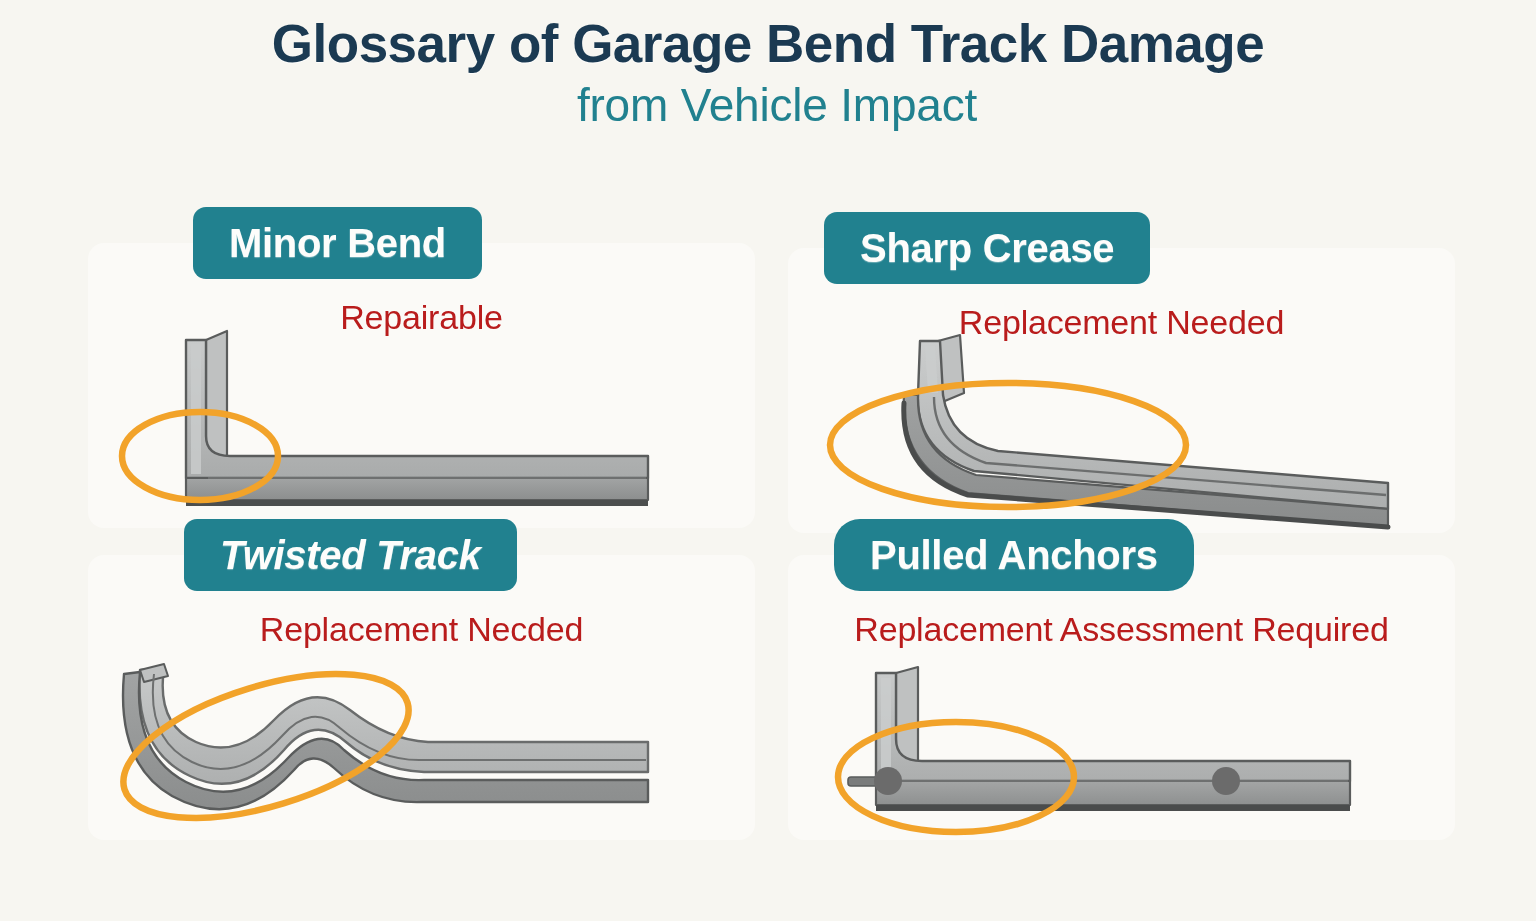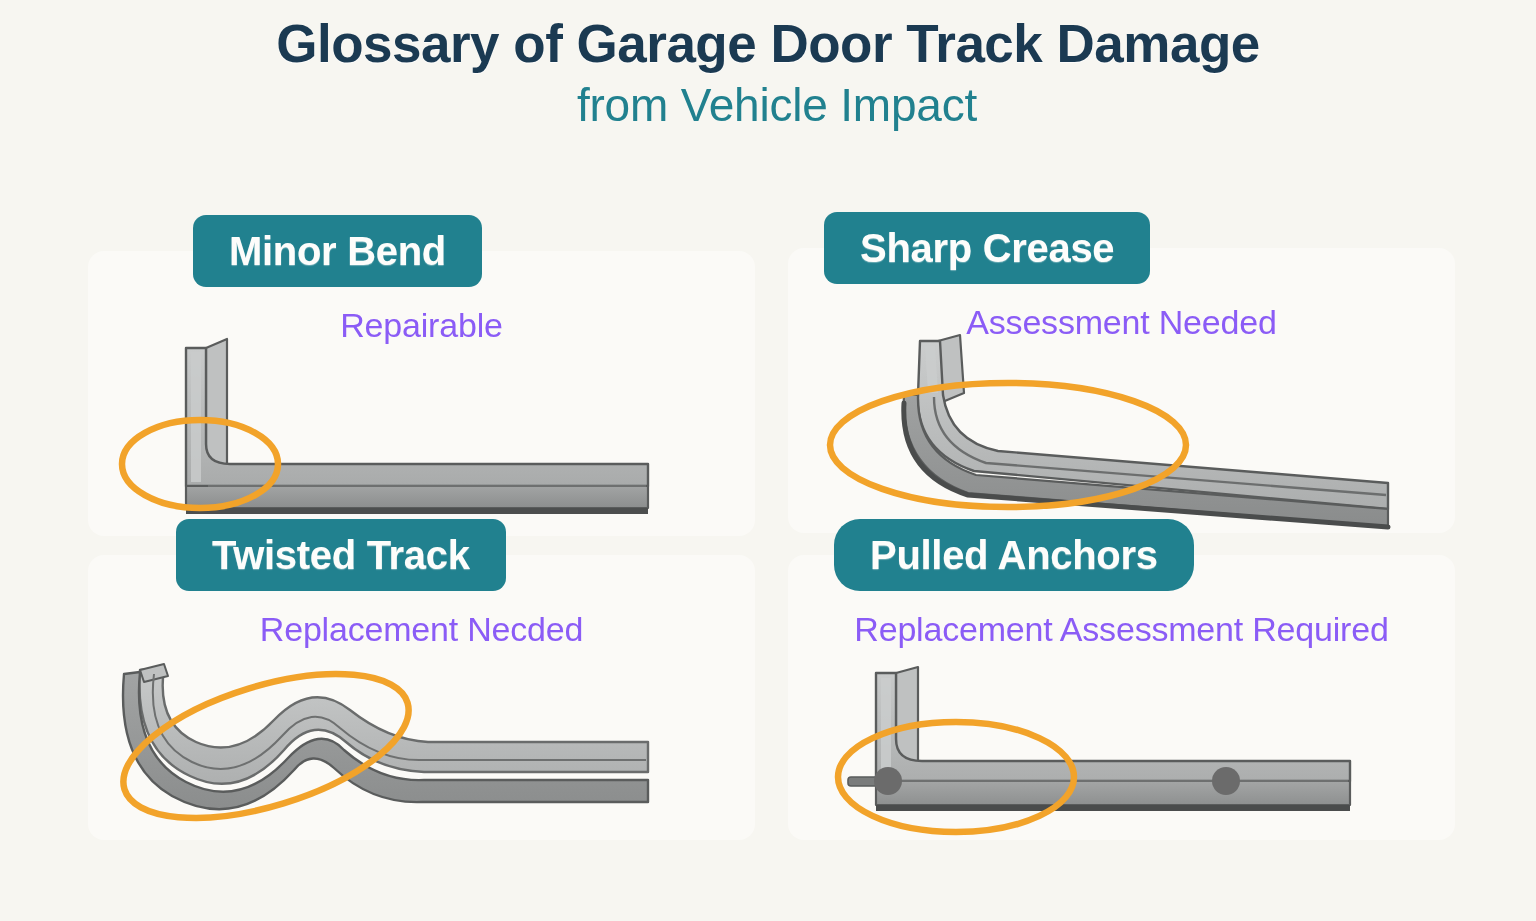--- a/index.html
+++ b/index.html
@@ -50,21 +50,21 @@
     width: 1360px;
     height: 650px;
   }
   .card {
     position: absolute;
     width: 667px;
     height: 285px;
     background: #fbfaf7;
     border-radius: 16px;
   }
-  .card.c0 { left: 0px;   top: 8px; }
+  .card.c0 { left: 0px;   top: 0px; }
   .card.c1 { left: 700px; top: 5px; }
   .card.c2 { left: 0px;   top: 312px; }
   .card.c3 { left: 700px; top: 312px; }
 
   
   .badge {
     position: absolute;
     top: -36px;
     height: 72px;
     border-radius: 13px;
@@ -76,53 +76,53 @@
     display: flex;
     align-items: center;
     justify-content: center;
     padding: 0 36px;
     box-sizing: border-box;
     text-shadow: 0 1px 1px rgba(255,255,255,0.35);
     white-space: nowrap;
   }
   .card.c0 .badge { left: 105px; }
   .card.c1 .badge { left: 36px;  }
-  .card.c2 .badge { left: 88px;  }
+  .card.c2 .badge { left: 96px; font-style: italic;  }
   .card.c3 .badge { left: 46px; border-radius: 26px;  }
 
   
   .status {
     position: absolute;
     top: 50px;
     left: 0;
     width: 100%;
     text-align: center;
     font-size: 34px;
-    color: #8b5cf6;
+    color: #b91c1c;
     line-height: 1.42;
     letter-spacing: -0.2px;
   }
 
   
   .illus {
     position: absolute;
     left: 0;
     bottom: 0;
     width: 667px;
     height: 200px;
   }
   .card.c3 .illus { height: 175px; }
   .card.c2 .illus { height: 190px; }
   .illus svg { display: block; width: 100%; height: 100%; }
 </style>
 </head>
 <body>
 
 <div class="header">
-  <h1 class="title">Glossary of Garage Door Track Damage</h1>
+  <h1 class="title">Glossary of Garage Bend Track Damage</h1>
   <h2 class="subtitle">from Vehicle Impact</h2>
 </div>
 
 <div class="grid">
 
   <div class="card c0">
     <div class="badge">Minor Bend</div>
     <div class="status">Repairable</div>
     <div class="illus">
       <svg viewBox="0 0 667 200" preserveAspectRatio="xMidYMid meet">
@@ -150,21 +150,21 @@
 
           <path d="M120,150 L558,150" stroke="#6E7070" stroke-width="2" fill="none"></path>
         </g>
         <ellipse cx="112" cy="128" rx="78" ry="44" fill="none" stroke="#F2A32A" stroke-width="6.5"></ellipse>
       </svg>
     </div>
   </div>
 
   <div class="card c1">
     <div class="badge">Sharp Crease</div>
-    <div class="status">Assessment Needed</div>
+    <div class="status">Replacement Needed</div>
     <div class="illus">
       <svg viewBox="0 0 667 200" preserveAspectRatio="xMidYMid meet">
         <defs>
           <linearGradient id="g1top" x1="0" y1="0" x2="0" y2="1">
             <stop offset="0" stop-color="#CBCDCD"></stop>
               <stop offset="1" stop-color="#ACAEAE"></stop>
           </linearGradient>
           <linearGradient id="g1bot" x1="0" y1="0" x2="0" y2="1">
             <stop offset="0" stop-color="#A0A2A2"></stop>
               <stop offset="1" stop-color="#8A8C8C"></stop>

